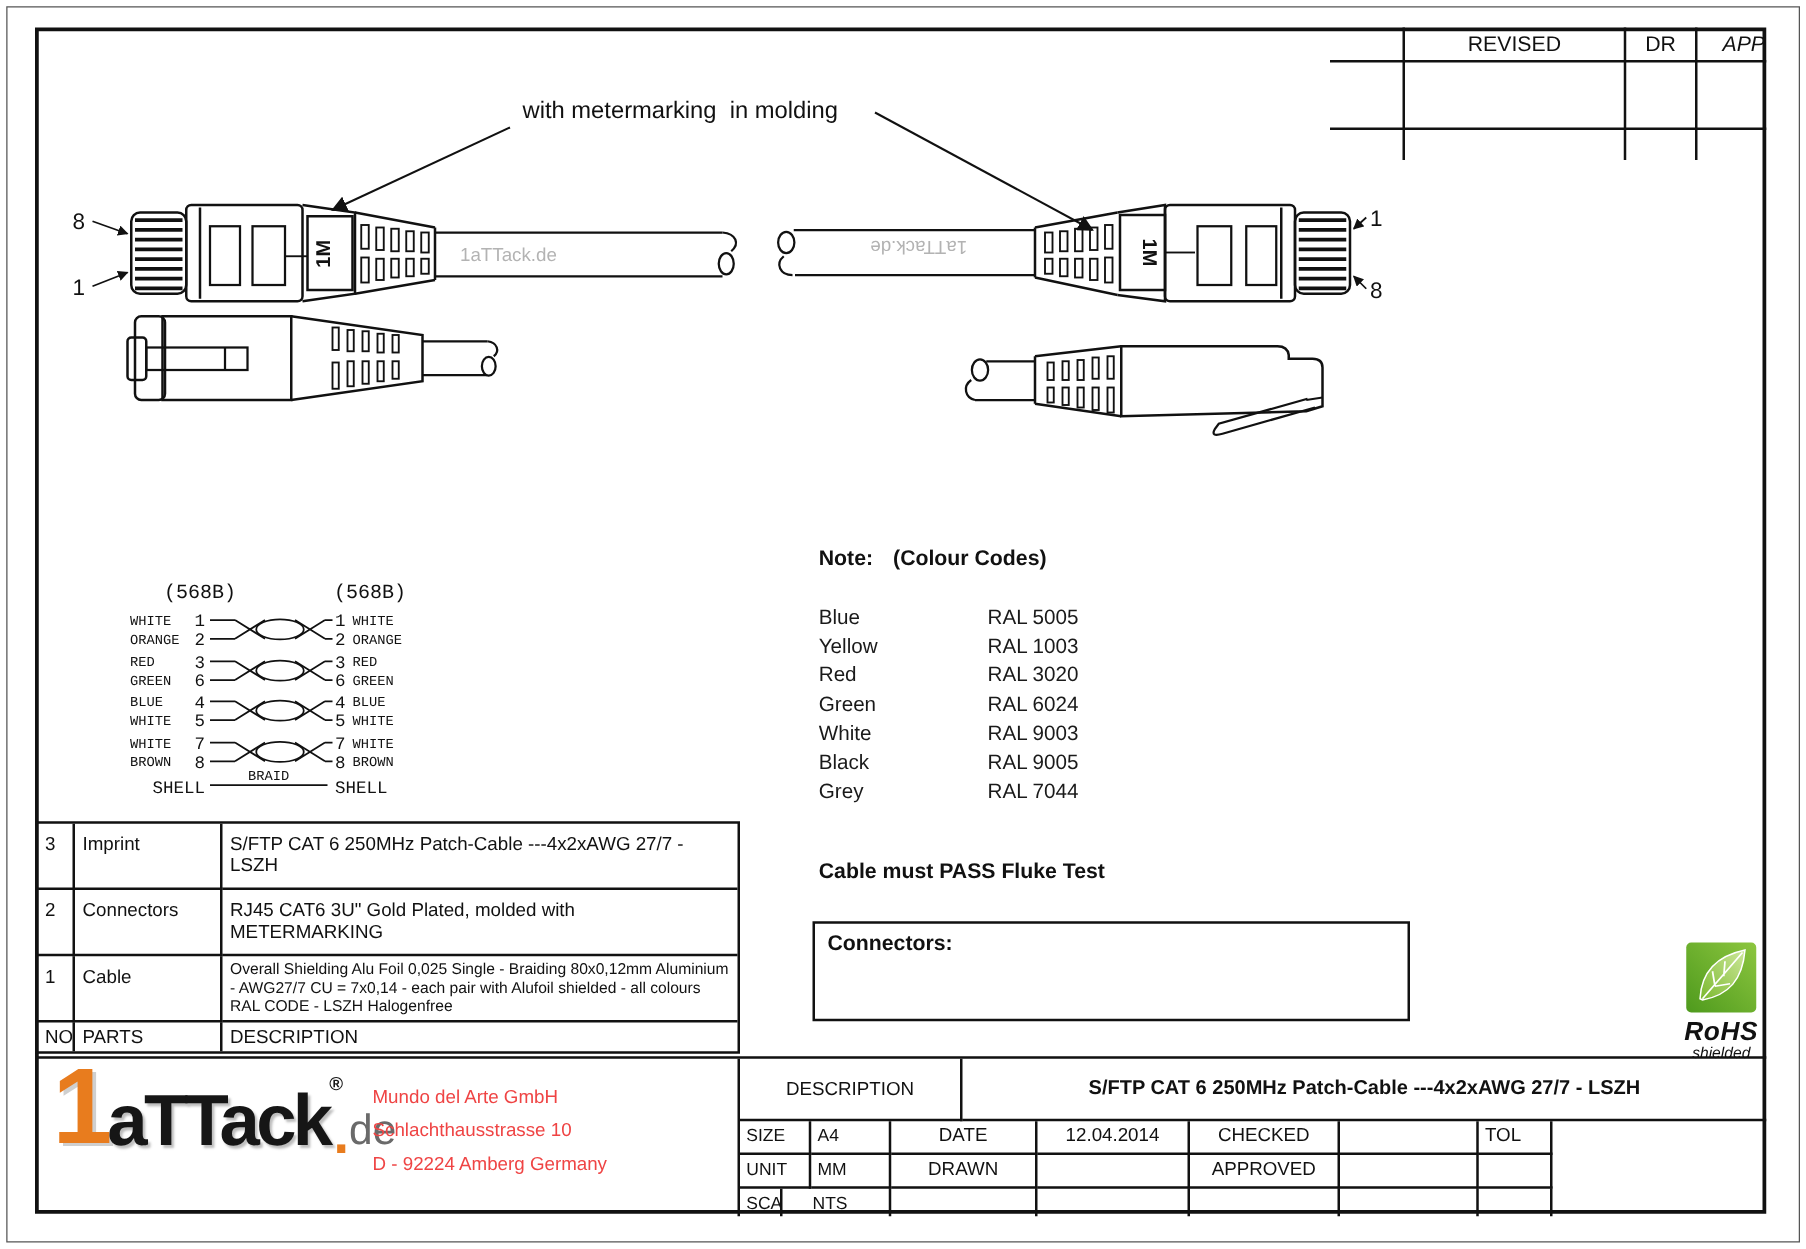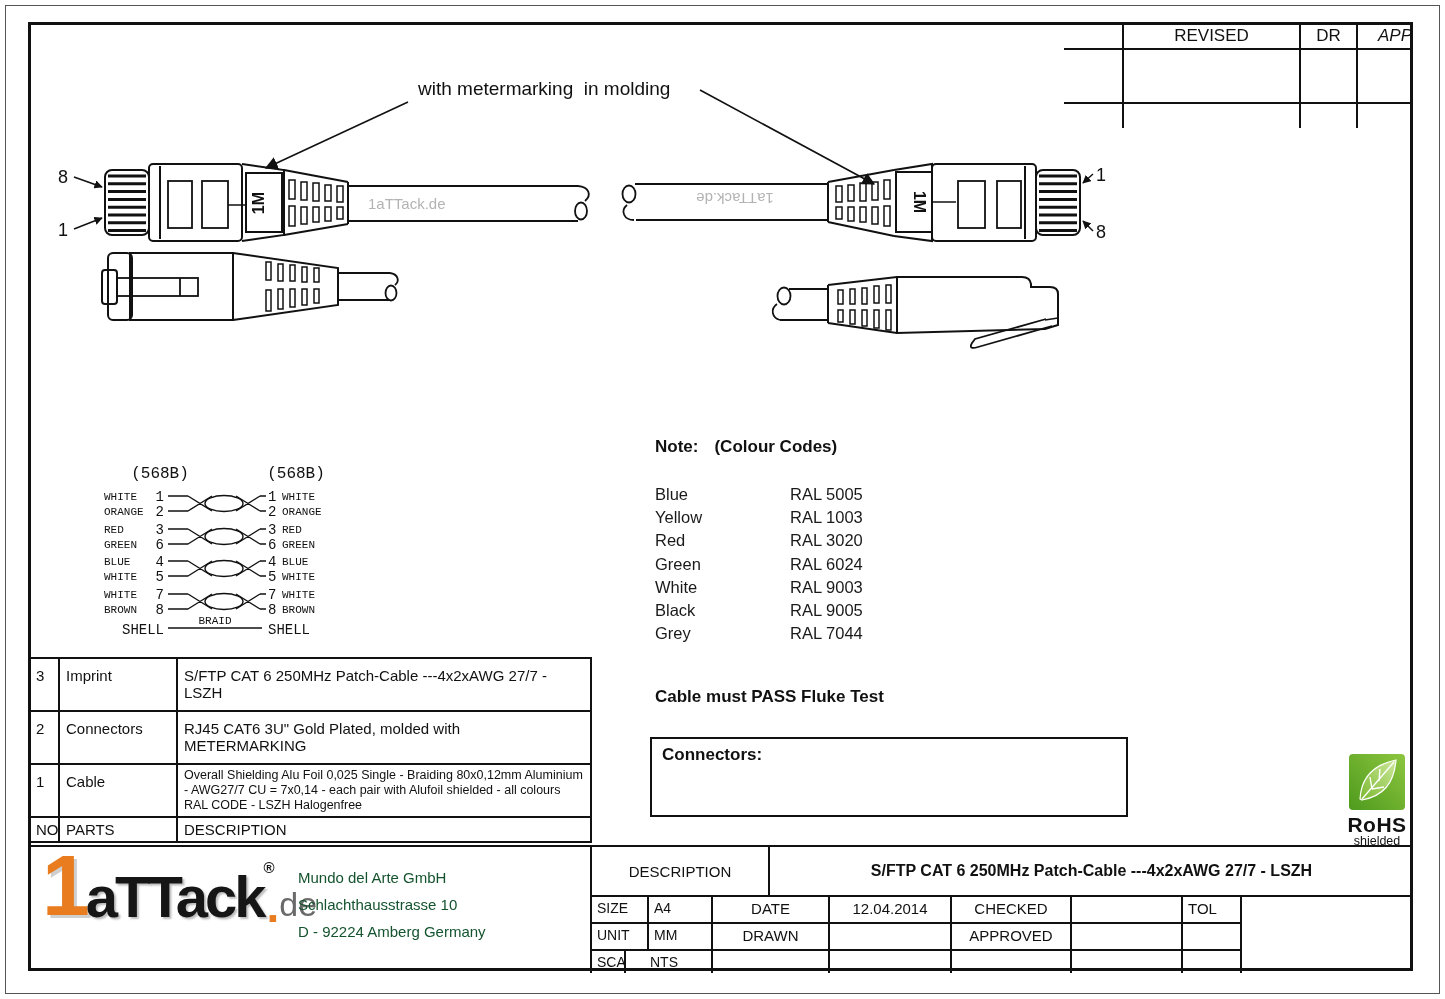--- a/index.html
+++ b/index.html
@@ -36,21 +36,21 @@
   .tb-center { text-align:center; }
   .tb-desc-label { font-size:15px; display:flex; align-items:center; justify-content:center; }
   .tb-desc-value { font-size:16px; font-weight:bold; display:flex; align-items:center; justify-content:center; border-right:none; }
   
   .logo { position:absolute; display:flex; align-items:flex-start; }
   .logo-one { font-size:86px; font-weight:bold; color:#E87C1E; line-height:0.85; text-shadow:3px 3px 0 #cfcfcf; }
   .logo-attack { font-size:58px; font-weight:bold; color:#161616; letter-spacing:-3px; margin-left:-4px; margin-top:14px; text-shadow:2px 2px 2px #bdbdbd; }
   .logo-reg { font-size:15px; font-weight:bold; color:#161616; margin-top:10px; }
   .logo-dot { font-size:46px; font-weight:bold; color:#E87C1E; margin-top:30px; margin-left:-8px; }
   .logo-de { font-size:34px; color:#6a6a6a; margin-top:36px; }
-  .company-line { font-size:15px; color:#14532d; height:27px; }
+  .company-line { font-size:15px; color:#ef4444; height:27px; }
   .rohs-wrap { text-align:center; }
   .rohs-name { font-size:21px; font-weight:800; letter-spacing:0.5px; line-height:20px; }
   .rohs-sub { font-size:12.5px; line-height:13px; }
 </style>
 </head>
 <body>
 
 <div id="canvas">
 
   <div class="abs frame-outer"></div>
@@ -330,21 +330,21 @@
         </div>
     </div>
   </div>
 
   <div class="abs fluke" style="left:655px;top:687px;">Cable must PASS Fluke Test</div>
 
   <div class="abs conn-box" style="left:650px;top:737px;width:478px;height:80px;">
     <div class="conn-title">Connectors:</div>
   </div>
 
-  <div class="abs rohs-wrap" style="left:1339px;top:753px;width:76px;">
+  <div class="abs rohs-wrap" style="left:1339px;top:753px;width:76px;font-style:italic;">
     <svg width="58" height="58" viewBox="0 0 58 58">
       <defs>
         <linearGradient id="gg" x1="0" y1="1" x2="1" y2="0">
           <stop offset="0" stop-color="#4e9a1d"></stop>
           <stop offset="1" stop-color="#8dc63f"></stop>
         </linearGradient>
         <linearGradient id="gl" x1="0" y1="1" x2="1" y2="0">
           <stop offset="0" stop-color="#7ab82e"></stop>
           <stop offset="1" stop-color="#cde89a"></stop>
         </linearGradient>

